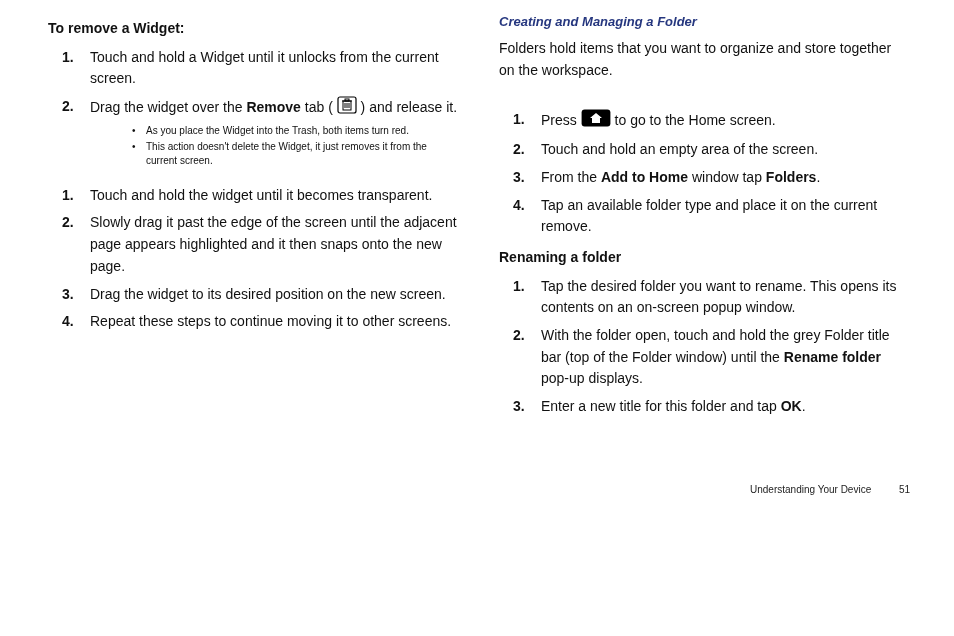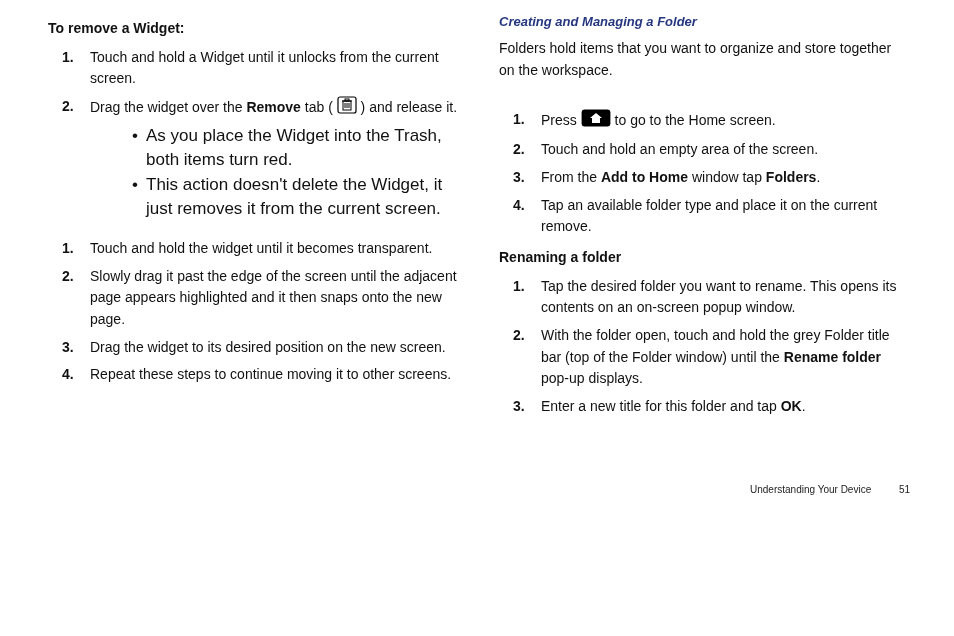--- a/index.html
+++ b/index.html
@@ -63,21 +63,21 @@
     font-weight: bold;
   }
   ul.bullets {
     list-style: none;
     padding: 0;
     margin: 2px 0 4px 0;
   }
   ul.bullets > li {
     position: relative;
     padding: 1px 0 1px 56px;
-    font-size: 17px;
+    font-size: 10px;
     line-height: 1.4;
   }
   ul.bullets > li::before {
     content: "•";
     position: absolute;
     left: 42px;
     top: 1px;
   }
   .b { font-weight: bold; }
   .footer {

